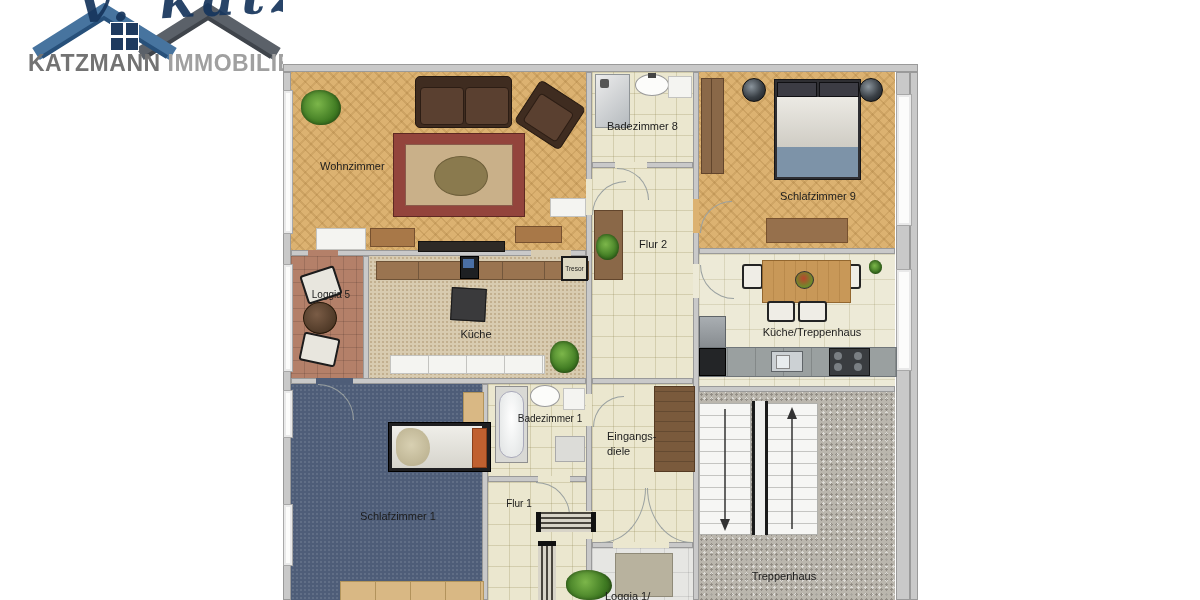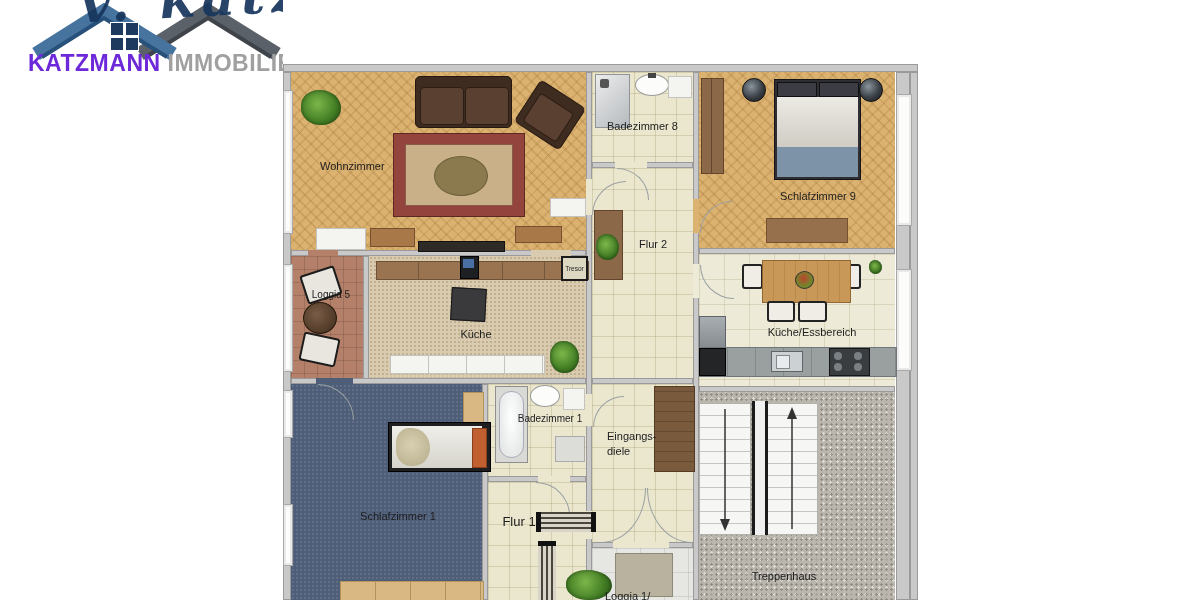--- a/index.html
+++ b/index.html
@@ -71,21 +71,21 @@
       <path d="M14 57 L76 18 L139 57" stroke="#27507a" stroke-width="4" fill="none"></path>
     </svg>
     <div class="abs" style="left:82px;top:22px;width:27px;height:27px;z-index:2;background:#fff;
          display:grid;grid-template-columns:1fr 1fr;grid-template-rows:1fr 1fr;gap:3px;padding:1px;">
       <div style="background:#1e3a5f"></div>
         <div style="background:#1e3a5f"></div>
       <div style="background:#1e3a5f"></div>
         <div style="background:#1e3a5f"></div>
     </div>
     <div id="brandrow">
-      <span style="color:#6d28d9">KATZMANN</span>
+      <span style="color:#737373">KATZMANN</span>
       <span style="color:#a0a0a0">IMMOBILIEN</span>
     </div>
   </div>
 
   <div id="plan">
 
     <div class="room herring" style="left:8px;top:8px;width:295px;height:178px"></div>
     <div class="room tile" style="left:309px;top:8px;width:101px;height:90px"></div>
     <div class="room tile" style="left:309px;top:104px;width:101px;height:210px"></div>
     <div class="room herring" style="left:416px;top:8px;width:196px;height:176px"></div>
@@ -258,22 +258,22 @@
         <polygon points="7,2 2,14 12,14" fill="#333"></polygon>
       </svg>
     </div>
 
     <div class="lbl" style="left:37px;top:96px">Wohnzimmer</div>
     <div class="lbl ctr" style="left:309px;top:56px;width:101px">Badezimmer 8</div>
     <div class="lbl ctr" style="left:455px;top:126px;width:160px">Schlafzimmer 9</div>
     <div class="lbl" style="left:356px;top:174px">Flur 2</div>
     <div class="lbl ctr" style="left:14px;top:225px;width:68px;font-size:10px">Loggia 5</div>
     <div class="lbl ctr" style="left:158px;top:264px;width:70px">Küche</div>
-    <div class="lbl ctr" style="left:449px;top:262px;width:160px">Küche/Essbereich</div>
+    <div class="lbl ctr" style="left:449px;top:262px;width:160px">Küche/Treppenhaus</div>
     <div class="lbl ctr" style="left:224px;top:349px;width:86px;font-size:10px">Badezimmer 1</div>
     <div class="lbl" style="left:324px;top:366px">Eingangs-</div>
     <div class="lbl" style="left:324px;top:381px">diele</div>
     <div class="lbl ctr" style="left:55px;top:446px;width:120px">Schlafzimmer 1</div>
-    <div class="lbl ctr" style="left:206px;top:450px;width:60px;font-size:13px">Flur 1</div>
+    <div class="lbl ctr" style="left:206px;top:434px;width:60px;font-size:10px">Flur 1</div>
     <div class="lbl" style="left:322px;top:526px">Loggia 1/</div>
     <div class="lbl ctr" style="left:411px;top:506px;width:180px">Treppenhaus</div>
   </div>
 </div>
 
 </body></html>

